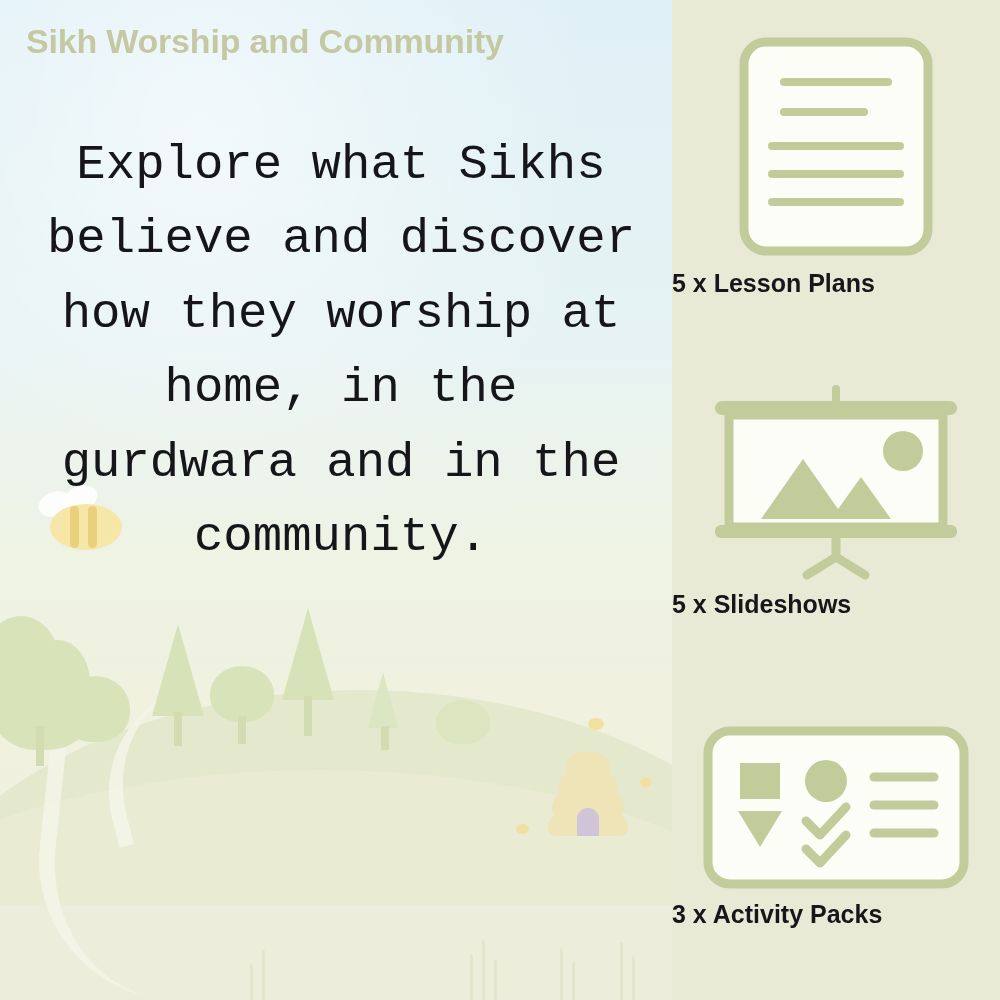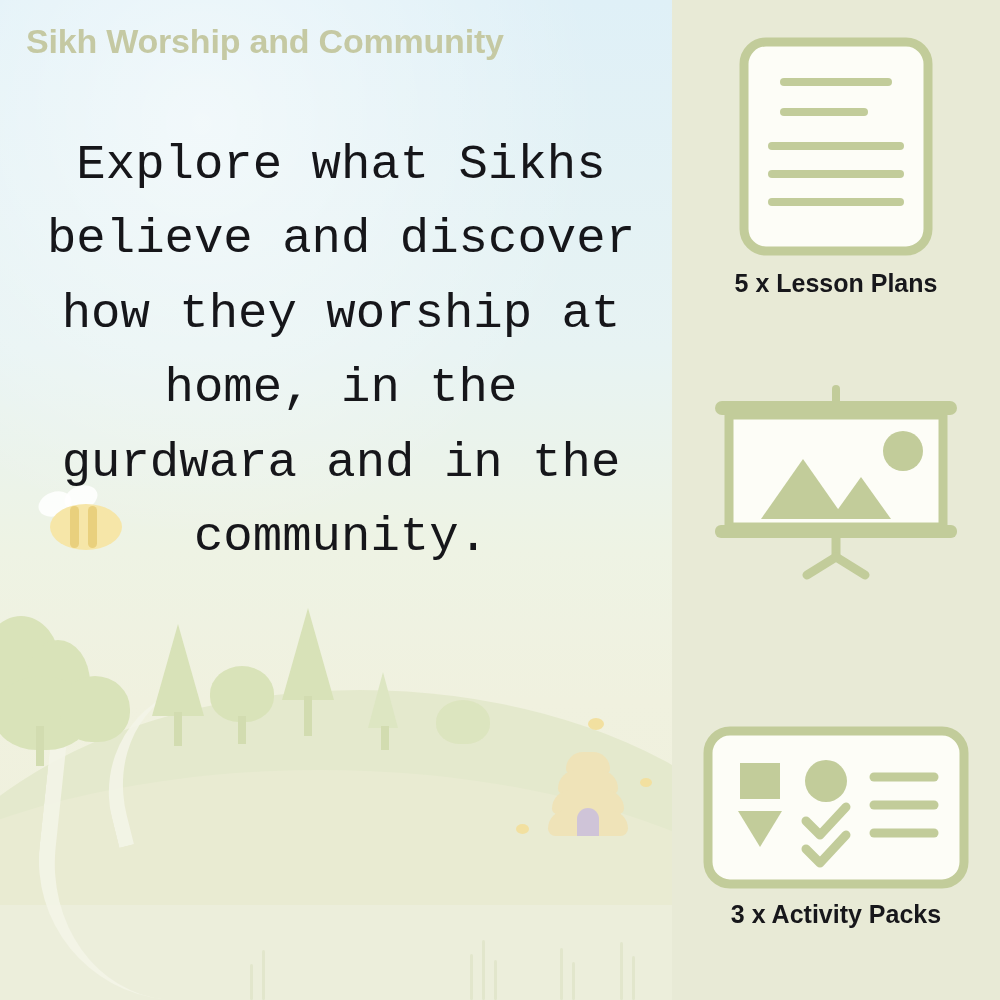--- a/index.html
+++ b/index.html
@@ -235,21 +235,21 @@
     left: 672px;
     top: 0;
     width: 328px;
     height: 1000px;
     background: #e8ead6;
   }
   .resource {
     position: absolute;
     left: 0;
     width: 328px;
-    text-align: center;
+    text-align: left;
   }
   .resource-label {
     font-size: 25px;
     font-weight: bold;
     color: #17171b;
     margin-top: 10px;
     white-space: nowrap;
   }
   .icon-wrap {
     display: block;
@@ -352,20 +352,21 @@
         <rect x="14" y="16" width="242" height="14" rx="7" fill="#c2cc9a"></rect>
         <rect x="28" y="30" width="214" height="112" fill="#fdfdf7" stroke="#c2cc9a" stroke-width="9"></rect>
         <circle cx="202" cy="66" r="20" fill="#c2cc9a"></circle>
         <polygon points="60,134 102,74 144,134" fill="#c2cc9a"></polygon>
         <polygon points="130,134 160,92 190,134" fill="#c2cc9a"></polygon>
         <rect x="14" y="140" width="242" height="13" rx="6" fill="#c2cc9a"></rect>
         <line x1="135" y1="153" x2="135" y2="172" stroke="#c2cc9a" stroke-width="9"></line>
         <line x1="135" y1="172" x2="106" y2="190" stroke="#c2cc9a" stroke-width="9" stroke-linecap="round"></line>
         <line x1="135" y1="172" x2="164" y2="190" stroke="#c2cc9a" stroke-width="9" stroke-linecap="round"></line>
       </svg>
+      <div class="resource-label">5 x Slideshows</div>
     </div>
 
     <div class="resource" id="res-2">
       <svg class="icon-wrap" width="268" height="165" viewBox="0 0 268 165">
         <rect x="6" y="6" width="256" height="153" rx="22" ry="22" fill="#fdfdf7" stroke="#c2cc9a" stroke-width="9"></rect>
         <rect x="38" y="38" width="40" height="36" fill="#c2cc9a"></rect>
         <circle cx="124" cy="56" r="21" fill="#c2cc9a"></circle>
         <polygon points="58,124 36,88 80,88" fill="#c2cc9a" transform="translate(0,-2)"></polygon>
         <polyline points="104,96 118,110 144,82" fill="none" stroke="#c2cc9a" stroke-width="9" stroke-linecap="round" stroke-linejoin="round"></polyline>
         <polyline points="104,124 118,138 144,110" fill="none" stroke="#c2cc9a" stroke-width="9" stroke-linecap="round" stroke-linejoin="round"></polyline>

